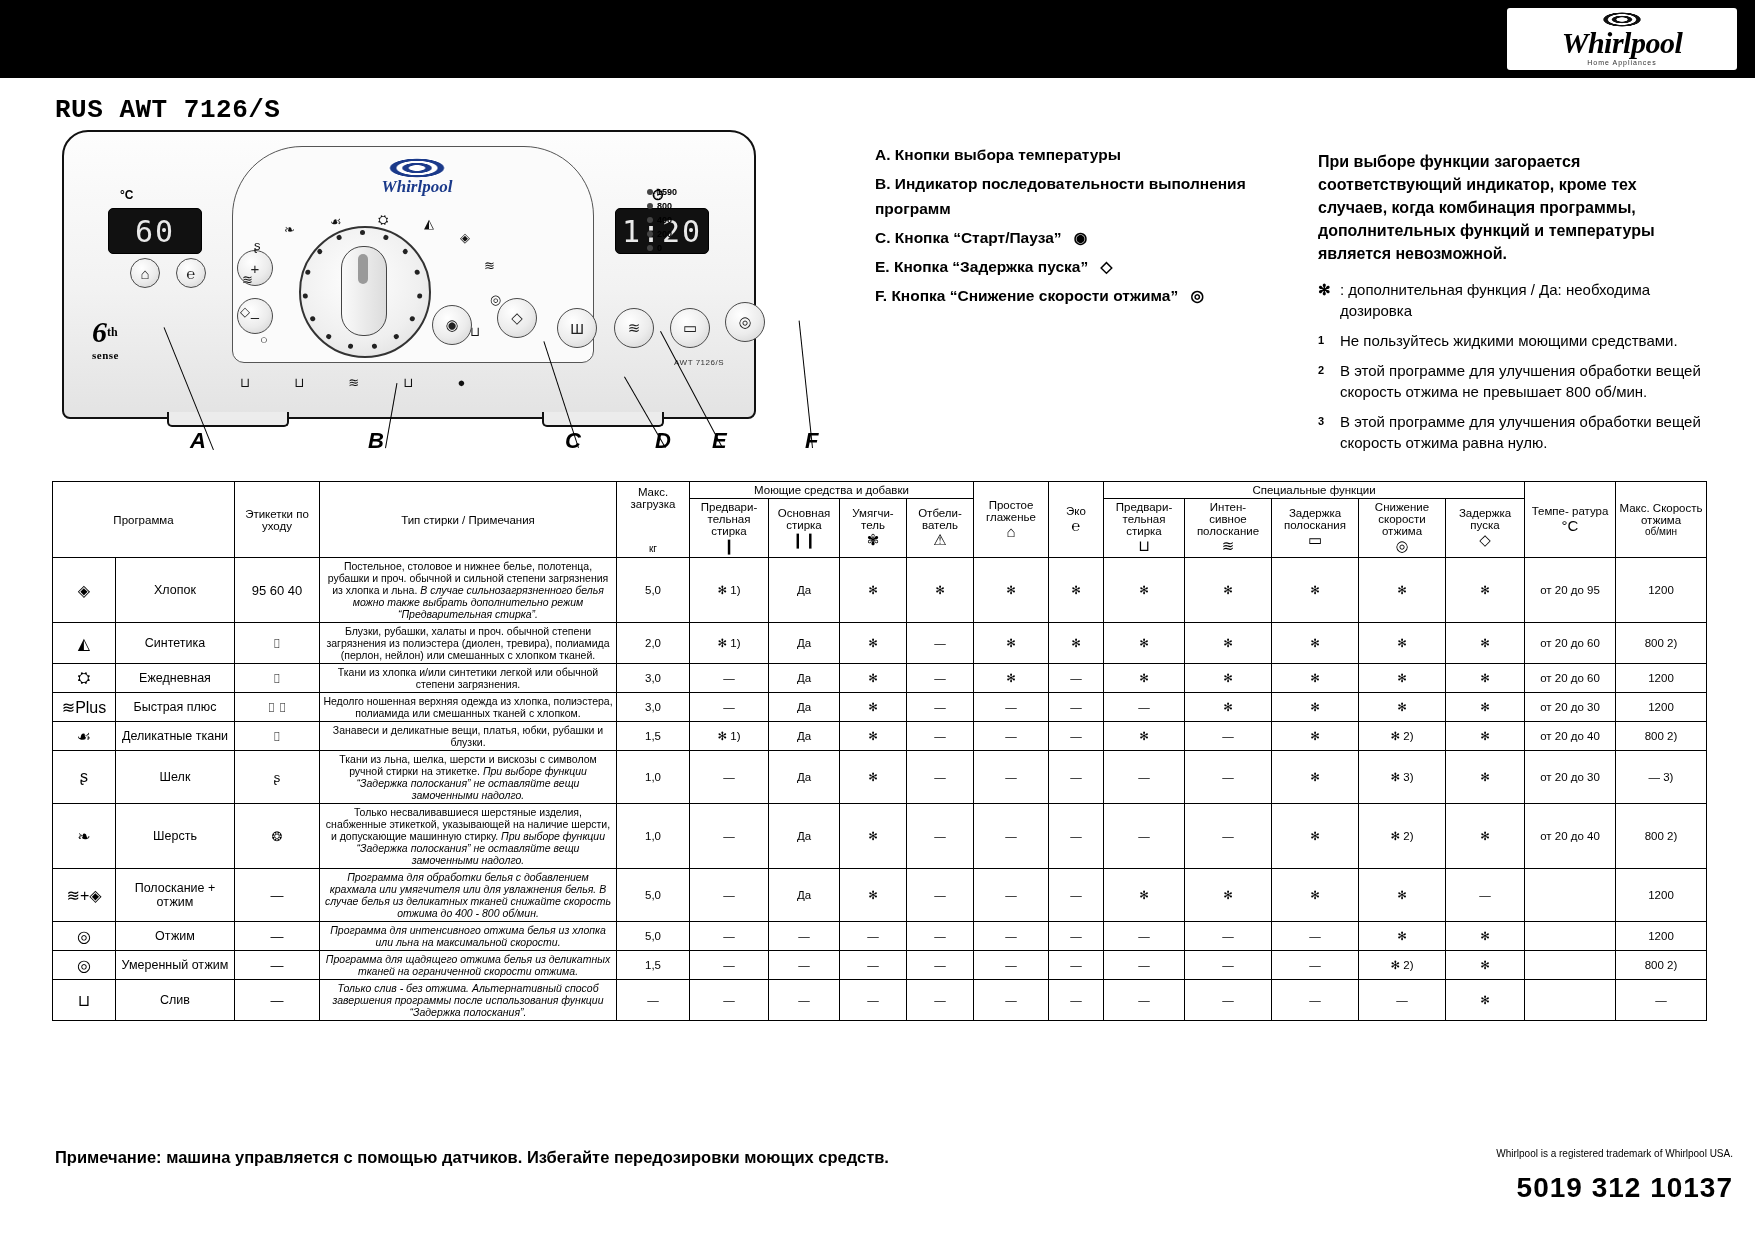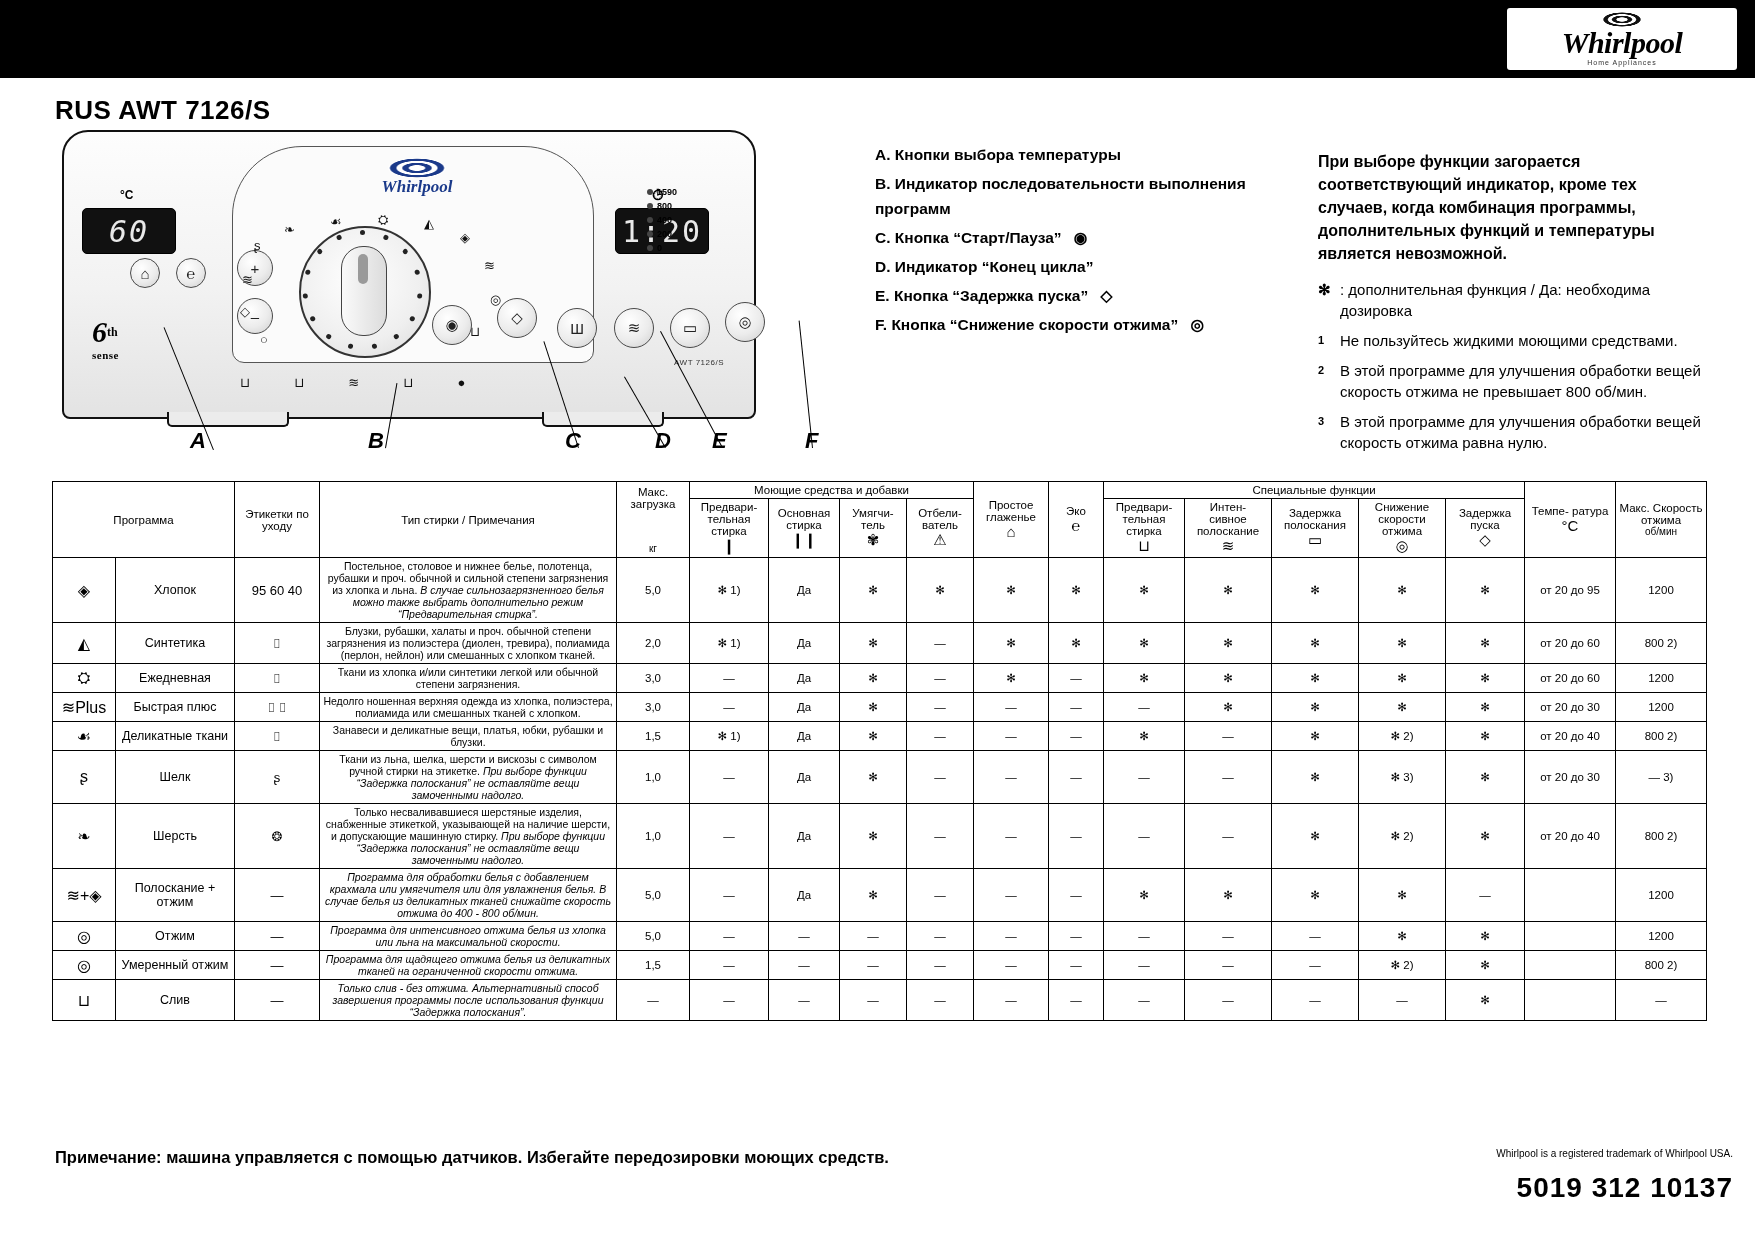--- a/index.html
+++ b/index.html
@@ -53,20 +53,21 @@
     color: #333;
     margin-top: 1px;
   }
 
   .model-title {
     position: absolute;
     left: 55px; top: 95px;
     font-size: 26px;
     font-weight: bold;
     letter-spacing: 0.5px;
+    font-family: Liberation Mono, monospace;
   }
 
   
   .panel-wrap {
     position: absolute;
     left: 62px; top: 130px;
     width: 690px; height: 285px;
   }
   .panel-body {
     position: absolute;
@@ -117,21 +118,21 @@
     position: absolute;
     background: #111;
     border-radius: 5px;
     color: #e9e9e9;
     font-family: "DejaVu Sans Mono", monospace;
     font-size: 30px;
     display: flex; align-items: center; justify-content: center;
     letter-spacing: 2px;
     border: 1px solid #000;
   }
-  #disp-temp { left: 20px; top: 78px; width: 92px; height: 44px; font-style: italic; }
+  #disp-temp { left: 46px; top: 78px; width: 92px; height: 44px; }
   #disp-time { left: 553px; top: 78px; width: 92px; height: 44px; }
   .disp-cap {
     position: absolute;
     font-size: 12px; font-weight: bold;
   }
   #cap-temp { left: 58px; top: 58px; }
   #cap-time { left: 590px; top: 56px; font-size: 15px; }
 
   .knob-ring {
     position: absolute;
@@ -432,24 +433,20 @@
   <div class="row">
     <div class="txt"><span>B.</span>
       <span>Индикатор последовательности выполнения программ</span></div>
   </div>
   <div class="row">
     <div class="txt"><span>C.</span>
       <span>Кнопка “Старт/Пауза”</span>
       <span class="ic">◉</span></div>
   </div>
   <div class="row">
-    <div class="txt"><span>D.</span>
-      <span>Индикатор “Конец цикла”</span></div>
-  </div>
-  <div class="row">
     <div class="txt"><span>E.</span>
       <span>Кнопка “Задержка пуска”</span>
       <span class="ic">◇</span></div>
   </div>
   <div class="row">
     <div class="txt"><span>F.</span>
       <span>Кнопка “Снижение скорости отжима”</span>
       <span class="ic">◎</span></div>
   </div>
 </div>

